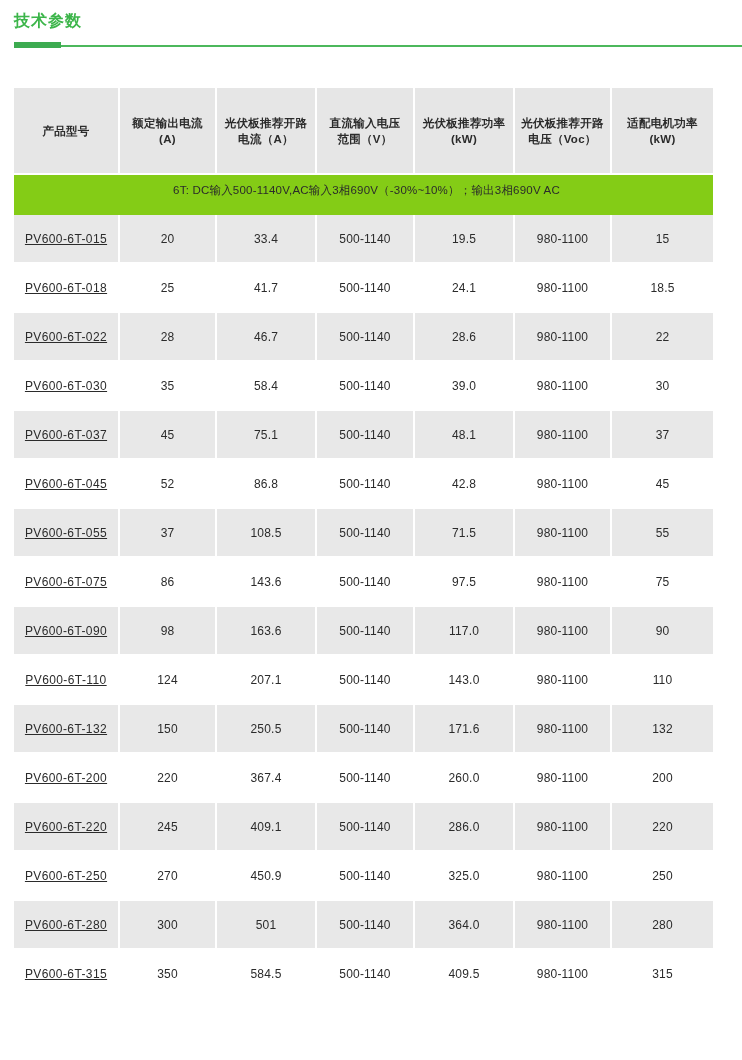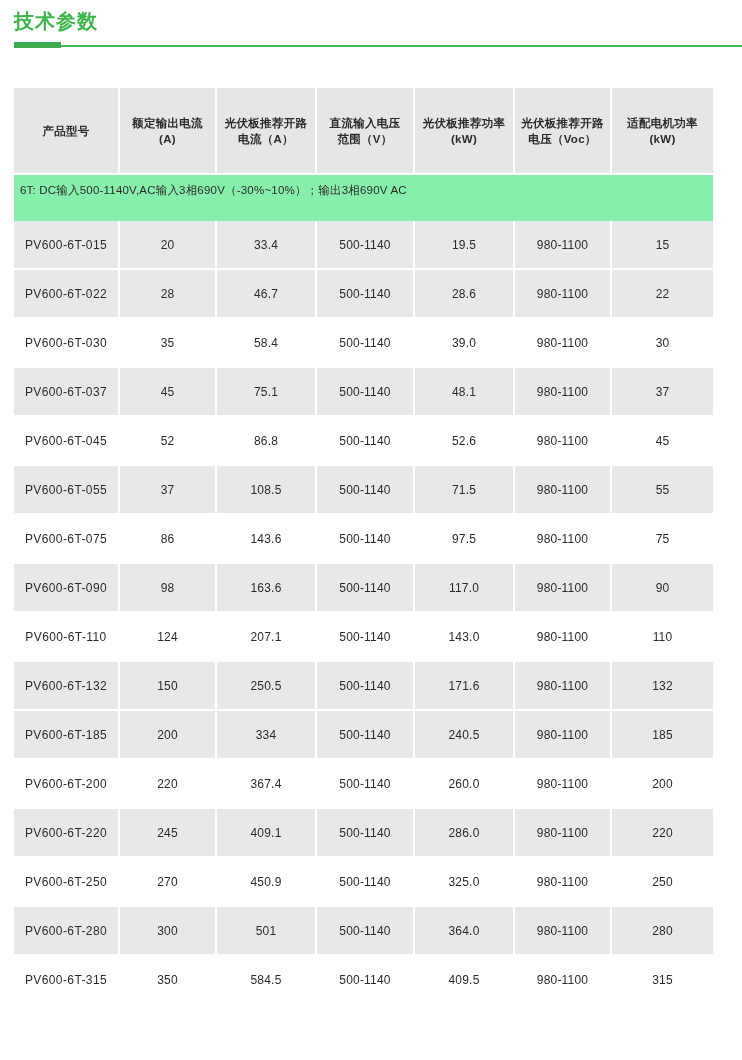--- a/index.html
+++ b/index.html
@@ -21,21 +21,21 @@
     position: absolute;
     left: 0;
     top: 0;
     width: 742px;
     height: 52px;
   }
   .section-title {
     position: absolute;
     left: 14px;
     top: 8px;
-    font-size: 20px;
+    font-size: 16px;
     font-weight: bold;
     letter-spacing: 1px;
     color: #3cb54a;
     line-height: 26px;
     white-space: nowrap;
   }
   .rule-thin {
     position: absolute;
     left: 14px;
     top: 45px;
@@ -82,47 +82,47 @@
     border-right: 2px solid #ffffff;
     border-bottom: 2px solid #ffffff;
     padding: 0 4px;
     box-sizing: border-box;
     letter-spacing: 0.3px;
   }
   .spec-table th:last-child { border-right: 0; }
 
   .note-cell {
     height: 30px;
-    background: #86efac;
+    background: #84cc16;
     font-size: 11.5px;
     color: #2b2b2b;
-    text-align: left;
+    text-align: center;
     vertical-align: middle;
-    padding: 0 0 16px 6px;
+    padding: 0 0 10px 6px;
     white-space: nowrap;
     letter-spacing: 0.2px;
   }
 
   .spec-table td.data {
     height: 49px;
     font-size: 12px;
     color: #2b2b2b;
     text-align: center;
     vertical-align: middle;
     border-right: 2px solid #ffffff;
     border-bottom: 2px solid #ffffff;
     padding: 0 2px;
     box-sizing: border-box;
     letter-spacing: 0.2px;
     white-space: nowrap;
   }
   .spec-table td.data:last-child { border-right: 0; }
   .spec-table tr.shade td.data { background: #e8e8e8; }
   .spec-table tr.plain td.data { background: #ffffff; }
-  .spec-table td.model { letter-spacing: 0.4px; }
+  .spec-table td.model { letter-spacing: 0.4px; text-decoration: underline; }
 </style>
 </head>
 <body>
 
 <div class="section-head">
   <div class="section-title">技术参数</div>
   <div class="rule-thin"></div>
   <div class="rule-thick"></div>
 </div>
 
@@ -173,20 +173,29 @@
     </tr>
   <tr class="shade">
         <td class="data model">PV600-6T-015</td>
         <td class="data">20</td>
         <td class="data">33.4</td>
         <td class="data">500-1140</td>
         <td class="data">19.5</td>
         <td class="data">980-1100</td>
         <td class="data">15</td>
       </tr>
+      <tr class="plain">
+        <td class="data model">PV600-6T-018</td>
+        <td class="data">25</td>
+        <td class="data">41.7</td>
+        <td class="data">500-1140</td>
+        <td class="data">24.1</td>
+        <td class="data">980-1100</td>
+        <td class="data">18.5</td>
+      </tr>
       <tr class="shade">
         <td class="data model">PV600-6T-022</td>
         <td class="data">28</td>
         <td class="data">46.7</td>
         <td class="data">500-1140</td>
         <td class="data">28.6</td>
         <td class="data">980-1100</td>
         <td class="data">22</td>
       </tr>
       <tr class="plain">
@@ -205,21 +214,21 @@
         <td class="data">500-1140</td>
         <td class="data">48.1</td>
         <td class="data">980-1100</td>
         <td class="data">37</td>
       </tr>
       <tr class="plain">
         <td class="data model">PV600-6T-045</td>
         <td class="data">52</td>
         <td class="data">86.8</td>
         <td class="data">500-1140</td>
-        <td class="data">52.6</td>
+        <td class="data">42.8</td>
         <td class="data">980-1100</td>
         <td class="data">45</td>
       </tr>
       <tr class="shade">
         <td class="data model">PV600-6T-055</td>
         <td class="data">37</td>
         <td class="data">108.5</td>
         <td class="data">500-1140</td>
         <td class="data">71.5</td>
         <td class="data">980-1100</td>
@@ -254,29 +263,20 @@
       </tr>
       <tr class="shade">
         <td class="data model">PV600-6T-132</td>
         <td class="data">150</td>
         <td class="data">250.5</td>
         <td class="data">500-1140</td>
         <td class="data">171.6</td>
         <td class="data">980-1100</td>
         <td class="data">132</td>
       </tr>
-      <tr class="shade">
-        <td class="data model">PV600-6T-185</td>
-        <td class="data">200</td>
-        <td class="data">334</td>
-        <td class="data">500-1140</td>
-        <td class="data">240.5</td>
-        <td class="data">980-1100</td>
-        <td class="data">185</td>
-      </tr>
       <tr class="plain">
         <td class="data model">PV600-6T-200</td>
         <td class="data">220</td>
         <td class="data">367.4</td>
         <td class="data">500-1140</td>
         <td class="data">260.0</td>
         <td class="data">980-1100</td>
         <td class="data">200</td>
       </tr>
       <tr class="shade">

